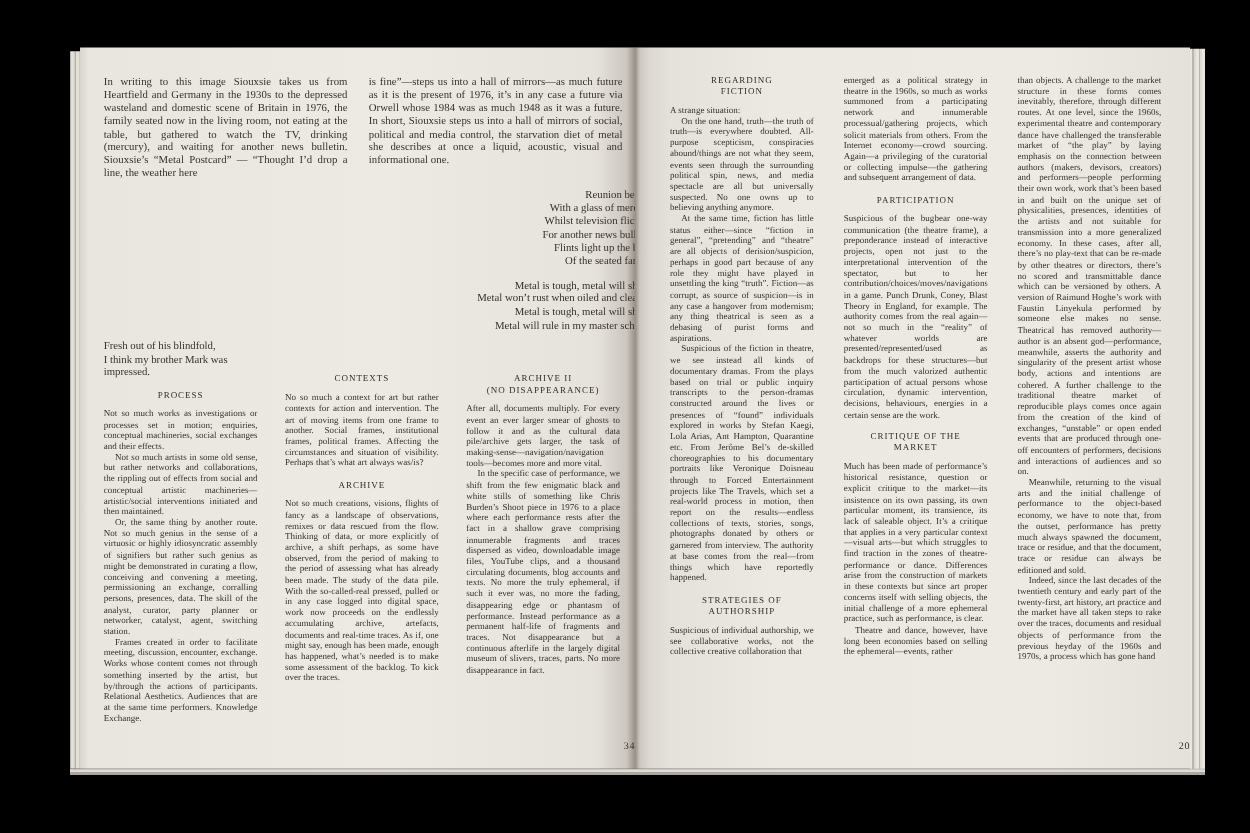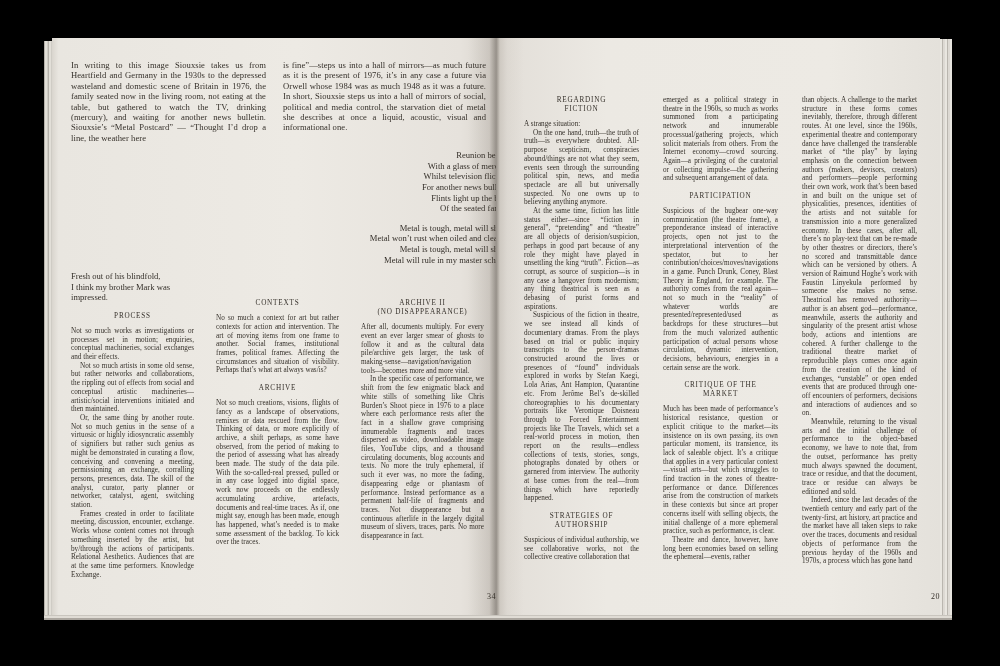--- a/index.html
+++ b/index.html
@@ -3,21 +3,21 @@
 <meta charset="utf-8">
 <style>
   html,body{margin:0;padding:0;}
   body{
     width:1000px;height:666px;
     background:#000;
     position:relative;overflow:hidden;
     font-family:"Liberation Serif","DejaVu Serif",serif;
   }
   .spread{
-    position:absolute;left:52px;top:38px;width:888px;height:577px;
+    position:absolute;left:64px;top:38px;width:888px;height:577px;
     display:flex;
   }
   .page{
     position:relative;width:444px;height:577px;color:#35302a;
     box-sizing:border-box;
   }
   .page-left{
     background:linear-gradient(90deg,#d9d5ce 0,#e9e6e0 1.5%,#edeae4 55%,#e6e2dc 92%,#d8d3cc 100%);
   }
   .page-right{
@@ -42,21 +42,21 @@
   }
   
   .intro-row{display:flex;gap:17px;padding:22px 10px 0 19px;}
   .intro-col{text-align:justify;font-size:8.6px;line-height:10.4px;letter-spacing:.05px;}
   .intro-col.c1{width:195px;}
   .intro-col.c2{width:203px;}
   .poem{margin-top:7px;text-align:right;font-size:8.6px;line-height:10.6px;transform:translateX(14px);}
   .stanza2{margin-top:9px;}
   .cols{display:flex;gap:22px;padding:6px 10px 0 19px;height:332px;overflow:hidden;}
   .cols .col{width:123px;overflow:hidden;}
-  .page-right .cols{padding:22px 22px 0 28px;height:520px;gap:24px;margin-top:36px;}
+  .page-right .cols{padding:22px 22px 0 28px;height:520px;gap:24px;}
   .page-right .cols .col{width:115px;}
   .blind{font-size:8.6px;line-height:10.6px;}
   .sec-h{
     font-size:7.2px;line-height:9px;letter-spacing:.8px;text-align:center;
     margin:9px 0 6px 0;font-weight:400;
   }
   .sec-h.first{margin-top:0;}
   .sec-h.offset{margin-top:28px;}
   .sec-h div{display:block;}
   .p{

